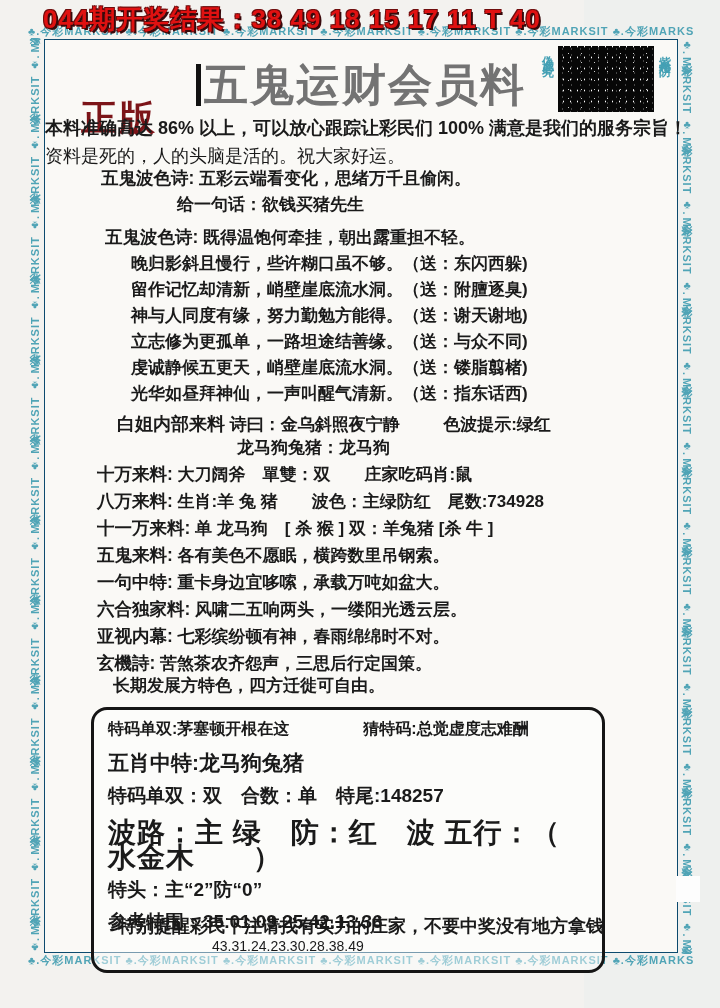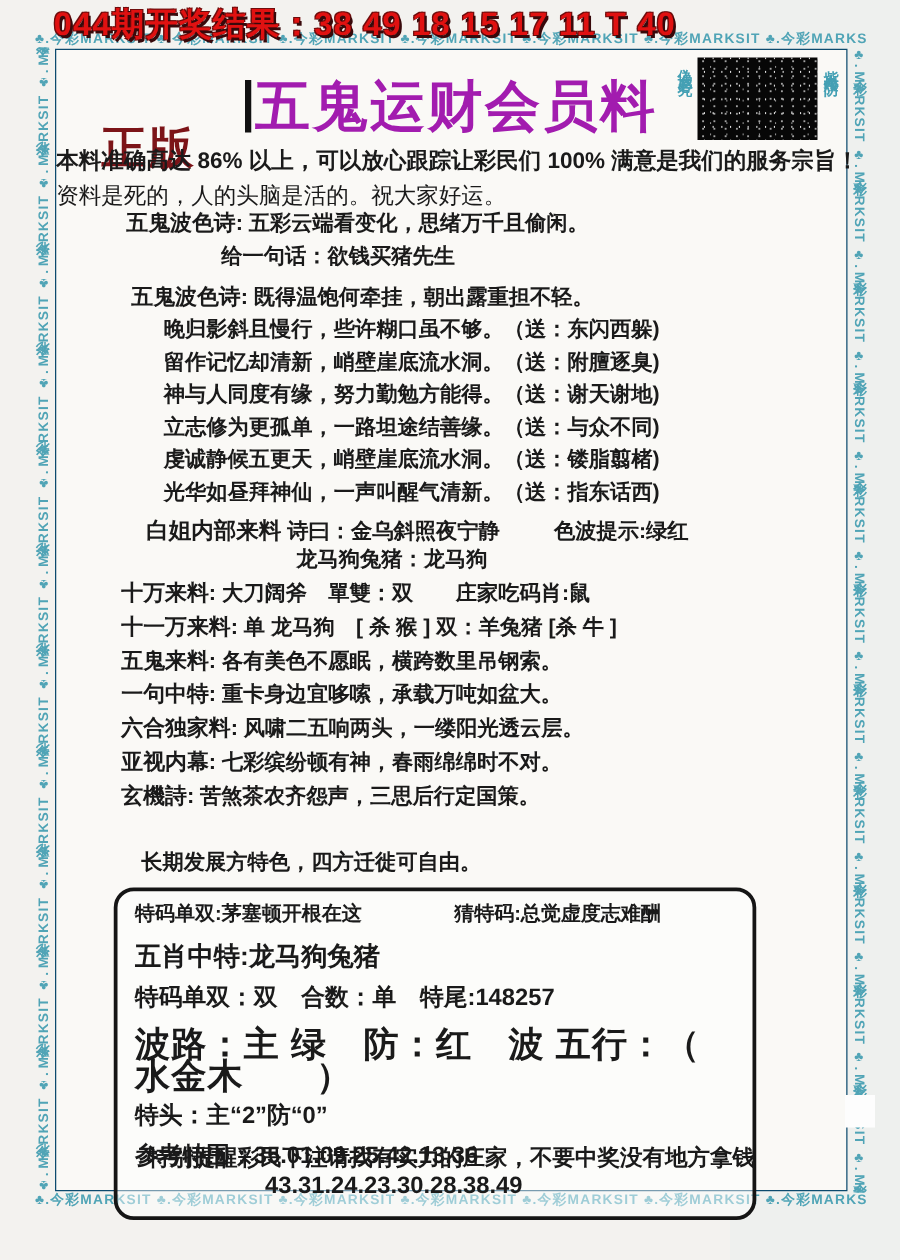--- a/index.html
+++ b/index.html
@@ -33,21 +33,21 @@
     position:absolute;left:16px;right:16px;top:15px;bottom:15px;
     border:1px solid #0c4a6e;background:#faf9f6;
   }
   .white-patch{position:absolute;right:-6px;top:852px;width:24px;height:26px;background:#fdfdfd;z-index:4;}
 
   
   .edition{position:absolute;left:36px;top:54px;font-size:36px;font-weight:700;color:#7c1418;
     font-family:"Liberation Serif","DejaVu Serif",serif;letter-spacing:2px;}
   .title-wrap{position:absolute;left:0;right:0;top:16px;text-align:center;white-space:nowrap;}
   .title-bar{display:inline-block;width:5px;height:42px;background:#111;vertical-align:-6px;margin-right:3px;}
-  .page-title{display:inline-block;font-size:44px;font-weight:700;color:#a21caf;letter-spacing:2px;
+  .page-title{display:inline-block;font-size:44px;font-weight:700;color:#737373;letter-spacing:2px;
     font-family:"Liberation Serif","DejaVu Serif",serif;}
   .stamp-area{position:absolute;right:2px;top:4px;display:flex;align-items:flex-start;}
   .stamp{writing-mode:vertical-rl;font-size:12px;color:#44a0b4;letter-spacing:3px;font-weight:600;margin:2px 2px 0 2px;height:74px;}
   .noise-block{
     width:96px;height:66px;margin-top:2px;
     background-color:#070707;
     background-image:
       radial-gradient(#ffffff 0.6px, transparent 0.8px),
       radial-gradient(#cccccc 0.5px, transparent 0.7px),
       radial-gradient(#ffffff 0.5px, transparent 0.7px);
@@ -63,36 +63,36 @@
   .p-row{padding-left:56px;white-space:nowrap;}
   .p-hint{padding-left:132px;margin-top:2px;}
   .p-head2{padding-left:60px;margin-top:8px;white-space:nowrap;}
   .p-quat{padding-left:86px;margin-top:2px;white-space:nowrap;}
   .baijie-row{padding-left:72px;margin-top:6px;white-space:nowrap;}
   .baijie-label{font-weight:800;font-size:18px;margin-top:32px;}
   .baijie-gap{display:inline-block;width:34px;}
   .lucky-row{padding-left:192px;line-height:22px;}
   .mat-row{padding-left:52px;margin-top:4px;line-height:23px;white-space:nowrap;}
   .mat-label{font-weight:800;font-size:17.5px;}
-  .free-line{padding-left:68px;margin-top:30px;font-weight:600;}
+  .free-line{padding-left:68px;font-weight:600;font-family:Liberation Mono, monospace;}
 
   
   .tips-box{
     margin:8px 0 0 46px;width:482px;
     border:3px solid #151515;border-radius:16px;
     padding:8px 12px 12px 14px;background:rgba(255,255,255,0.45);
   }
   .tb-row1{font-size:16px;font-weight:700;white-space:nowrap;line-height:22px;}
   .tb-gap{display:inline-block;width:74px;}
   .tb-zodiac{font-size:21px;font-weight:700;margin-top:10px;line-height:26px;}
   .tb-oddeven{font-size:19px;font-weight:700;margin-top:8px;line-height:24px;}
   .tb-wave{font-size:28px;font-weight:700;margin-top:12px;line-height:25px;letter-spacing:1px;}
   .tb-head{font-size:19px;font-weight:700;margin-top:8px;line-height:24px;}
   .tb-ref{font-size:19px;font-weight:700;margin-top:8px;line-height:24px;}
-  .tb-ref2{font-size:19px;font-weight:700;padding-left:104px;line-height:24px;}
+  .tb-ref2{font-size:14px;font-weight:400;padding-left:104px;line-height:24px;}
 
   .footer-warning{
     position:absolute;left:0;right:0;bottom:14px;text-align:center;
     font-size:18px;font-weight:800;white-space:nowrap;
   }
 </style>
 </head>
 <body>
 
 <div id="page">
@@ -146,20 +146,24 @@
           <span class="baijie-label">白姐内部来料</span>
           <span>诗曰：金乌斜照夜宁静</span>
           <span class="baijie-gap"></span>
           <span>色波提示:绿红</span>
         </div>
         <div class="lucky-row">龙马狗兔猪：龙马狗</div>
 
         <div class="mat-row">
           <span class="mat-label">十万来料:</span>
           <span>大刀阔斧　單雙：双　　庄家吃码肖:鼠</span>
+        </div>
+        <div class="mat-row">
+          <span class="mat-label">八万来料:</span>
+          <span>生肖:羊 兔 猪　　波色：主绿防红　尾数:734928</span>
         </div>
         <div class="mat-row">
           <span class="mat-label">十一万来料:</span>
           <span>单 龙马狗　[ 杀 猴 ] 双：羊兔猪 [杀 牛 ]</span>
         </div>
         <div class="mat-row">
           <span class="mat-label">五鬼来料:</span>
           <span>各有美色不愿眠，横跨数里吊钢索。</span>
         </div>
         <div class="mat-row">

